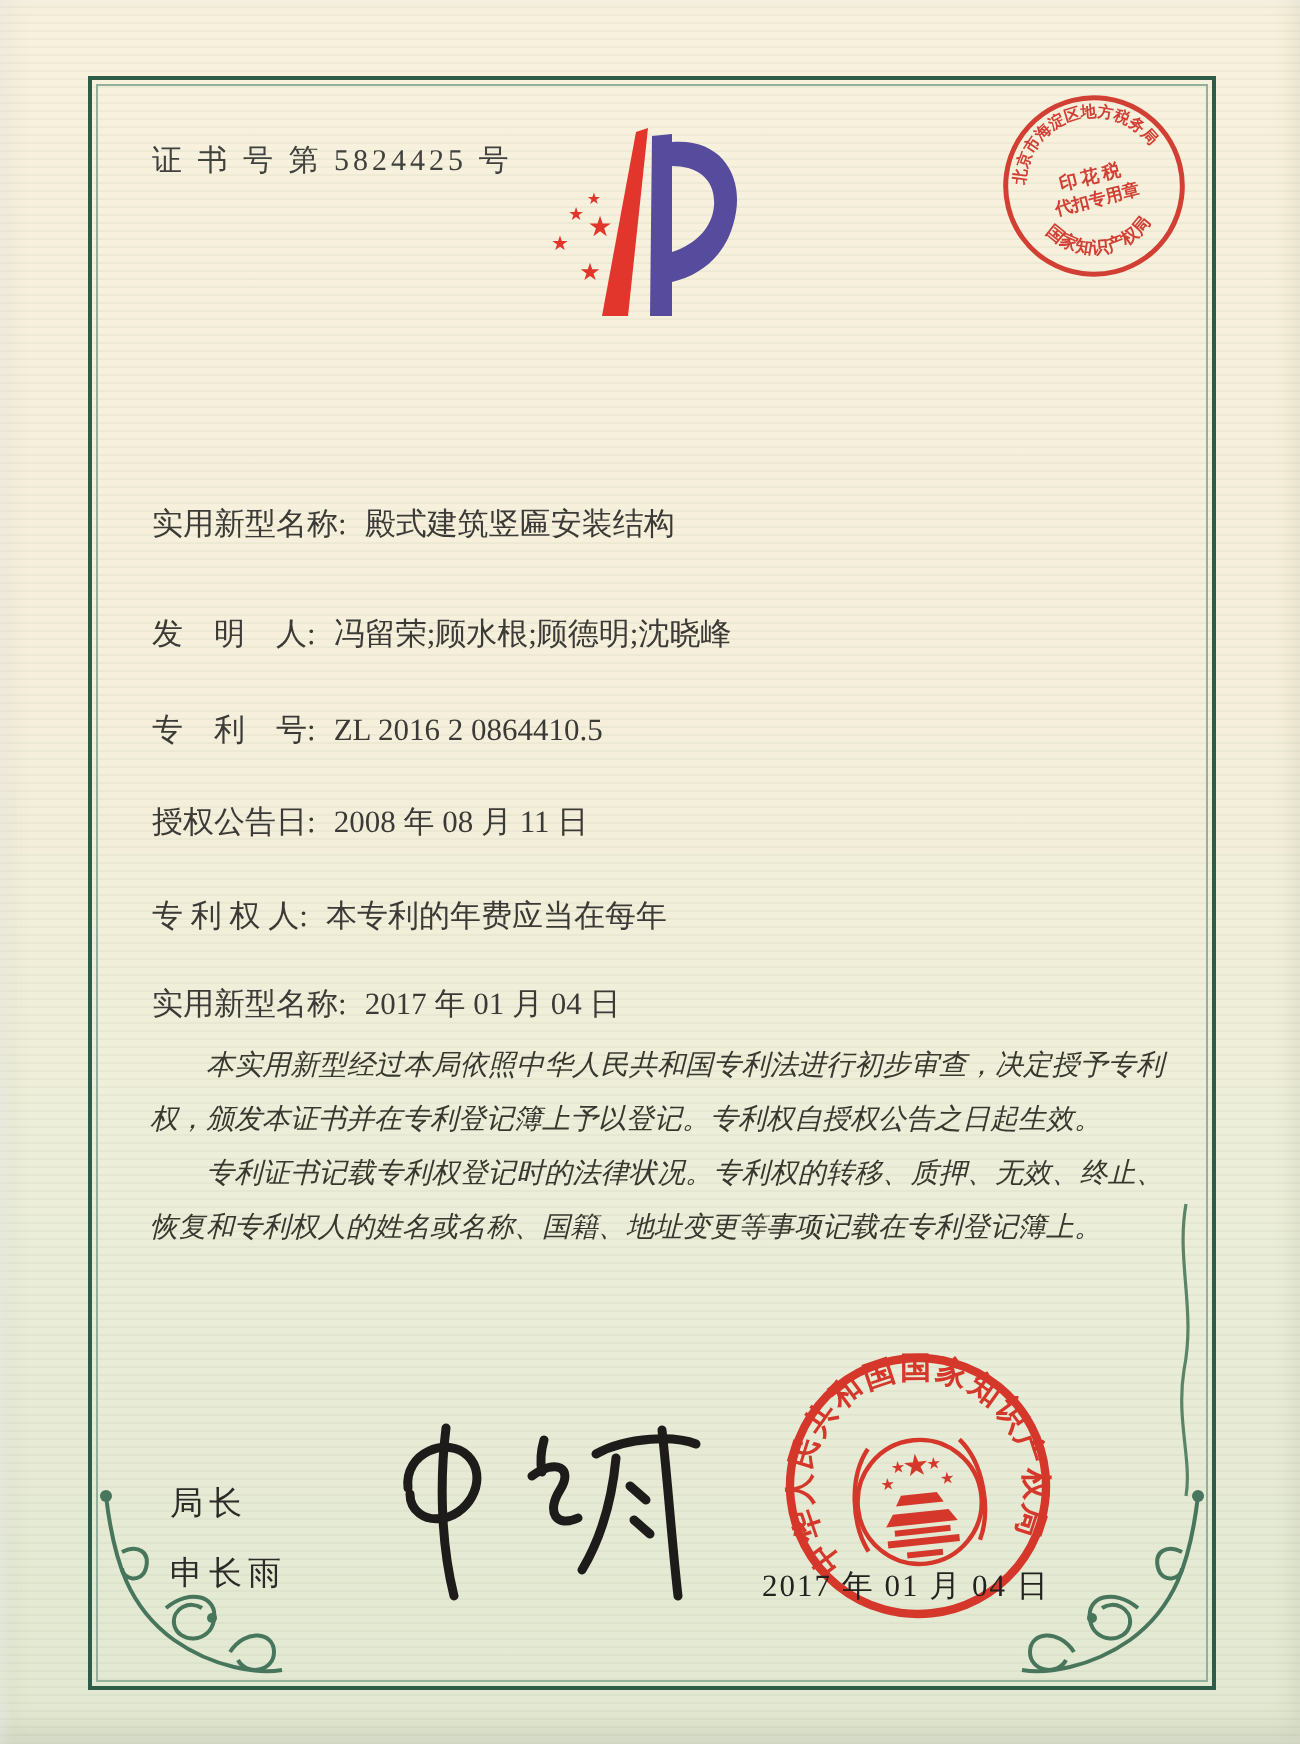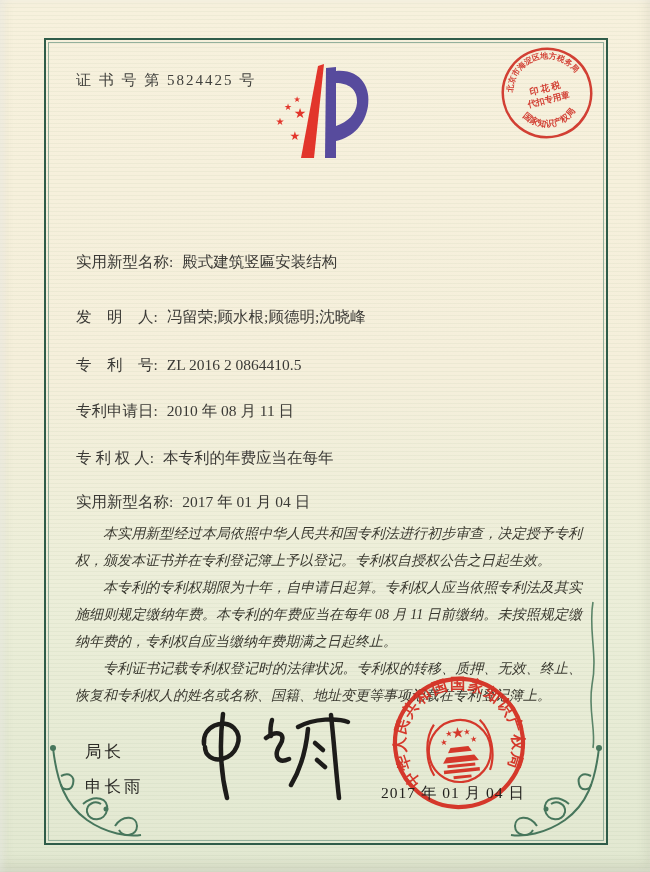--- a/index.html
+++ b/index.html
@@ -96,32 +96,31 @@
   <div class="field-row row-1">
     <span class="lbl">实用新型名称:</span><span class="val">殿式建筑竖匾安装结构</span>
   </div>
   <div class="field-row row-2">
     <span class="lbl">发　明　人:</span><span class="val">冯留荣;顾水根;顾德明;沈晓峰</span>
   </div>
   <div class="field-row row-3">
     <span class="lbl">专　利　号:</span><span class="val">ZL 2016 2 0864410.5</span>
   </div>
   <div class="field-row row-4">
-    <span class="lbl">专利申请日:</span><span class="val">2010 年 08 月 11 日</span>
+    <span class="lbl">授权公告日:</span><span class="val">2008 年 08 月 11 日</span>
   </div>
   <div class="field-row row-5">
     <span class="lbl">专 利 权 人:</span><span class="val">本专利的年费应当在每年</span>
   </div>
   <div class="field-row row-6">
     <span class="lbl">实用新型名称:</span><span class="val">2017 年 01 月 04 日</span>
   </div>
 
   <div class="body-text">
     <p>本实用新型经过本局依照中华人民共和国专利法进行初步审查，决定授予专利权，颁发本证书并在专利登记簿上予以登记。专利权自授权公告之日起生效。</p>
-    <p>本专利的专利权期限为十年，自申请日起算。专利权人应当依照专利法及其实施细则规定缴纳年费。本专利的年费应当在每年 08 月 11 日前缴纳。未按照规定缴纳年费的，专利权自应当缴纳年费期满之日起终止。</p>
     <p>专利证书记载专利权登记时的法律状况。专利权的转移、质押、无效、终止、恢复和专利权人的姓名或名称、国籍、地址变更等事项记载在专利登记簿上。</p>
   </div>
 
   <div class="signer">
     <div>局长</div>
     <div>申长雨</div>
   </div>
 
   <svg class="signature-svg" viewBox="0 0 162 96">
     <g fill="none" stroke="#1d1c1a" stroke-width="4.5" stroke-linecap="round">

